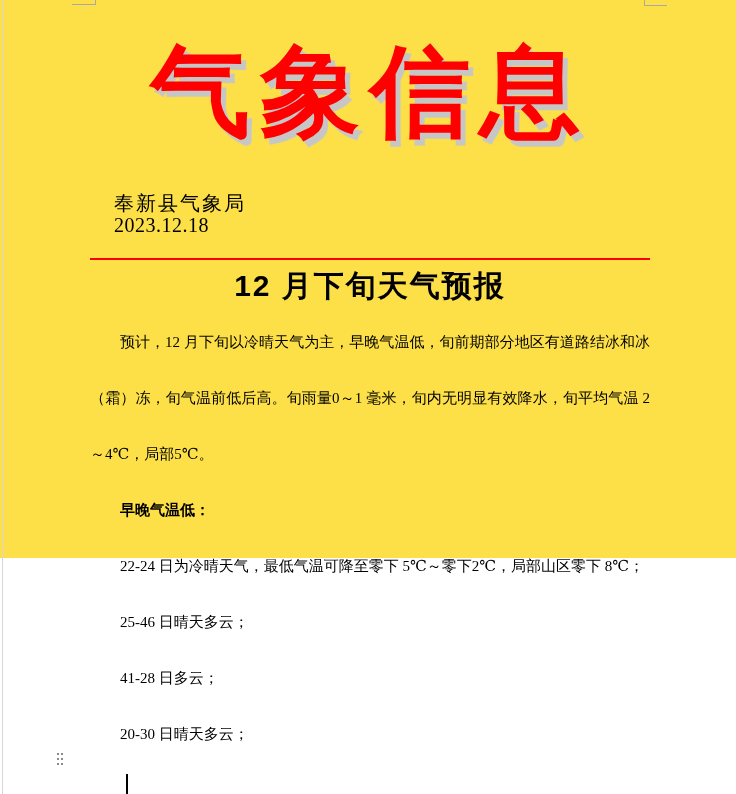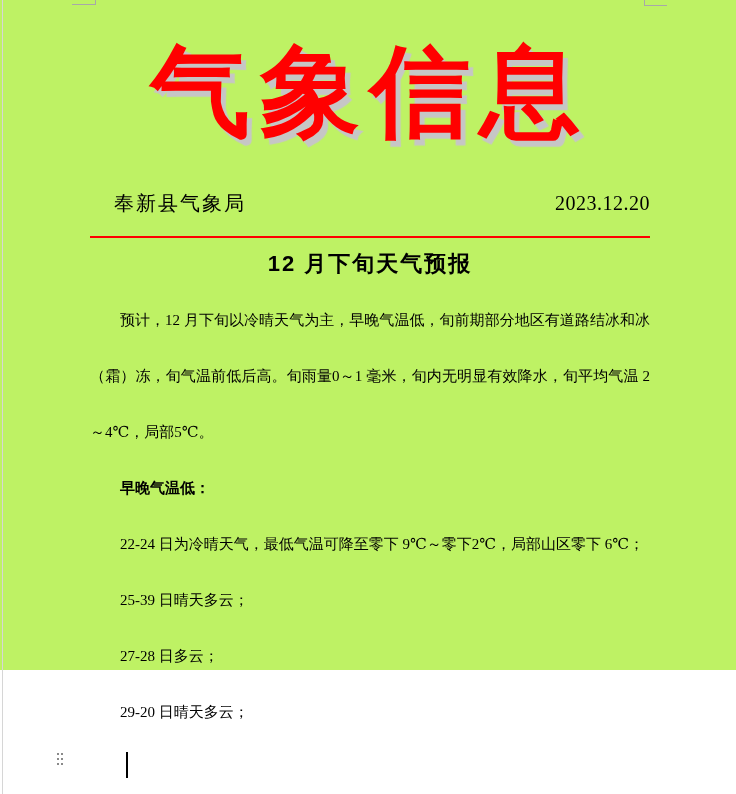--- a/index.html
+++ b/index.html
@@ -6,22 +6,22 @@
     margin: 0;
     padding: 0;
     width: 736px;
     height: 794px;
     background: #ffffff;
     overflow: hidden;
   }
   .page {
     position: relative;
     width: 736px;
-    height: 670px;
-    background: #bef264;
+    height: 558px;
+    background: #fde047;
     font-family: "Liberation Serif", "DejaVu Serif", serif;
     color: #000000;
   }
   .page-left-edge {
     position: absolute;
     left: 2px; top: 0;
     width: 1px; height: 794px;
     background: #d6d6d6;
   }
   .crop { position: absolute; background: #a8a8a8; }
@@ -51,41 +51,42 @@
     white-space: nowrap;
   }
 
   .meta-row {
     margin-top: 32px;
     display: flex;
     justify-content: space-between;
     align-items: baseline;
     font-size: 20px;
     line-height: 22px;
+    flex-direction: column;
   }
   .org-name {
     margin-left: 24px;
     letter-spacing: 2px;
   }
   .doc-date {
     letter-spacing: 0.5px;
   }
 
   .red-rule {
     margin-top: 22px;
     width: 100%;
     height: 2px;
     background: #FF0000;
   }
 
   .doc-title {
     margin: 11px 0 0 0;
     font-family: "Liberation Sans", "DejaVu Sans", sans-serif;
     font-weight: bold;
-    font-size: 22px;
+    font-size: 30px;
     line-height: 30px;
     text-align: center;
     letter-spacing: 2px;
   }
 
   .body-text {
     margin-top: 13px;
     font-size: 15px;
     line-height: 56px;
   }
@@ -132,34 +133,34 @@
   <div class="crop crop-tl-v"></div>
   <div class="crop crop-tr-h"></div>
   <div class="crop crop-tr-v"></div>
 
   <div class="content">
 
     <div class="banner">气象信息</div>
 
     <div class="meta-row">
       <span class="org-name">奉新县气象局</span>
-      <span class="doc-date">2023.12.20</span>
+      <span class="doc-date">2023.12.18</span>
     </div>
 
     <div class="red-rule"></div>
 
     <h1 class="doc-title">12 月下旬天气预报</h1>
 
     <div class="body-text">
       <p>预计，12 月下旬以冷晴天气为主，早晚气温低，旬前期部分地区有道路结冰和冰（霜）冻，旬气温前低后高。旬雨量0～1 毫米，旬内无明显有效降水，旬平均气温 2～4℃，局部5℃。</p>
       <p class="bold">早晚气温低：</p>
-      <p>22-24 日为冷晴天气，最低气温可降至零下 9℃～零下2℃，局部山区零下 6℃；</p>
-      <p>25-39 日晴天多云；</p>
-      <p>27-28 日多云；</p>
-      <p>29-20 日晴天多云；</p>
+      <p>22-24 日为冷晴天气，最低气温可降至零下 5℃～零下2℃，局部山区零下 8℃；</p>
+      <p>25-46 日晴天多云；</p>
+      <p>41-28 日多云；</p>
+      <p>20-30 日晴天多云；</p>
       <p><span class="caret"></span></p>
     </div>
   </div>
 
   <div class="drag-dots">
     <i></i>
       <i></i>
     <i></i>
       <i></i>
     <i></i>

